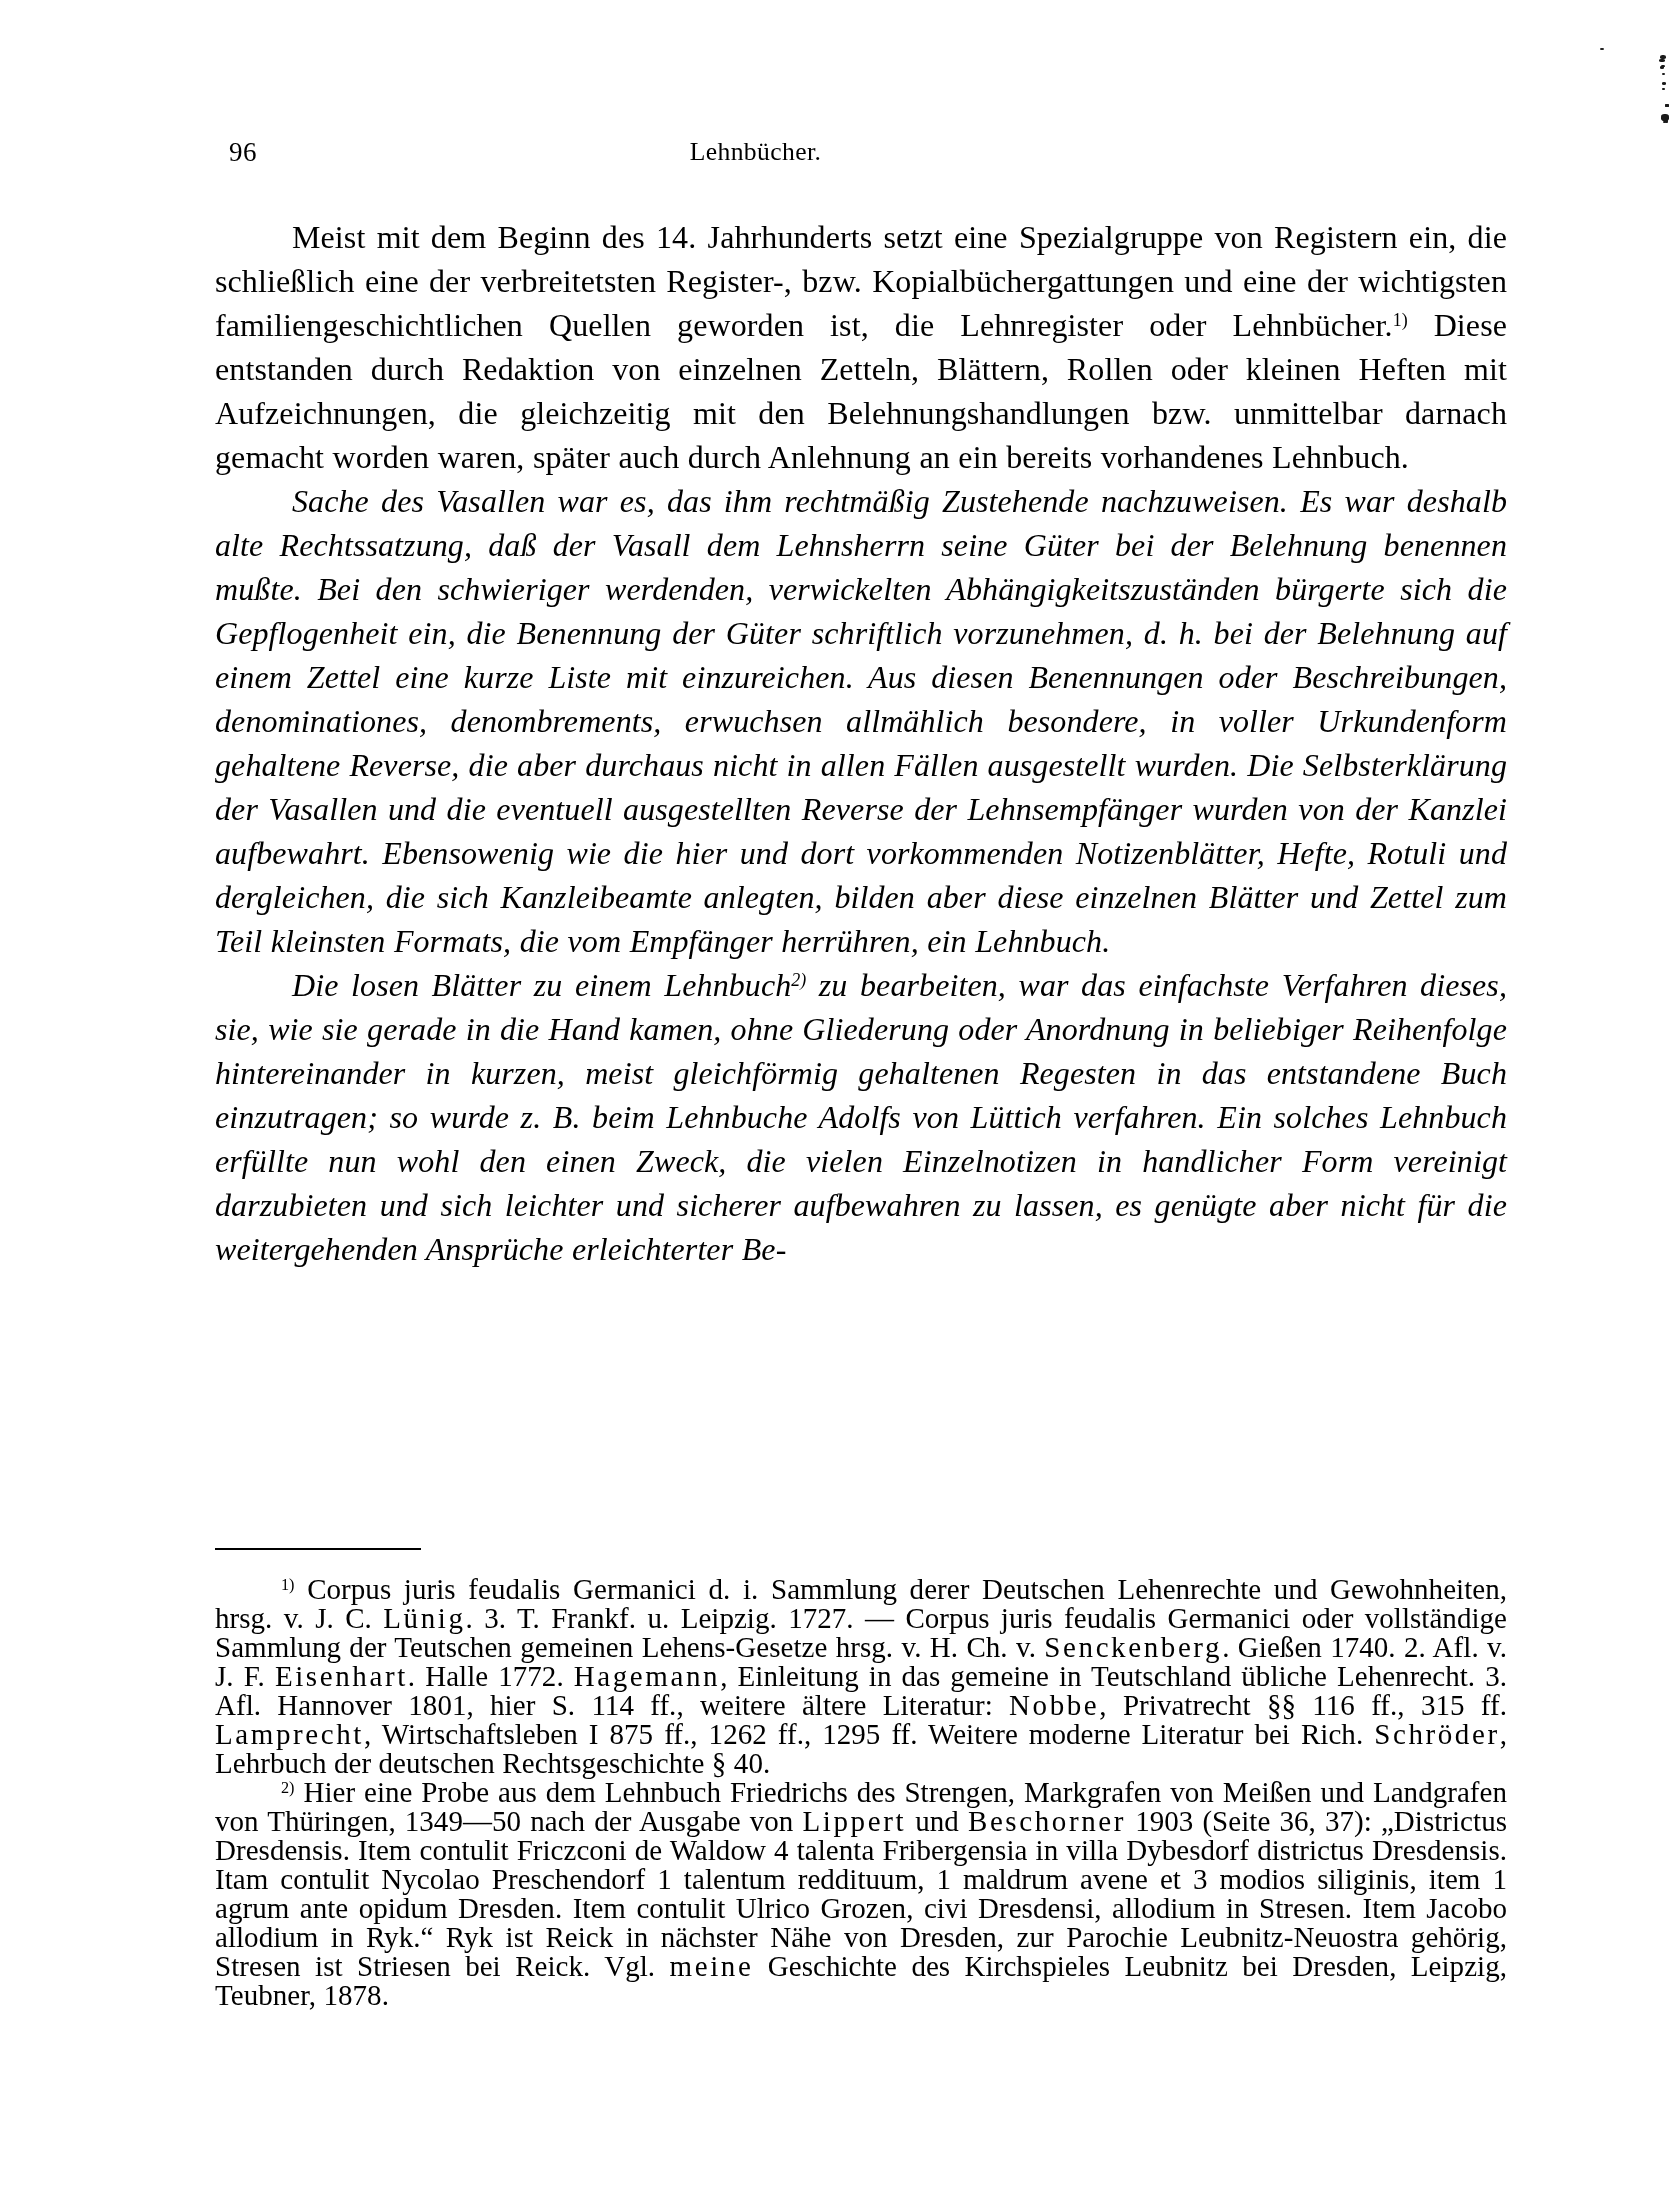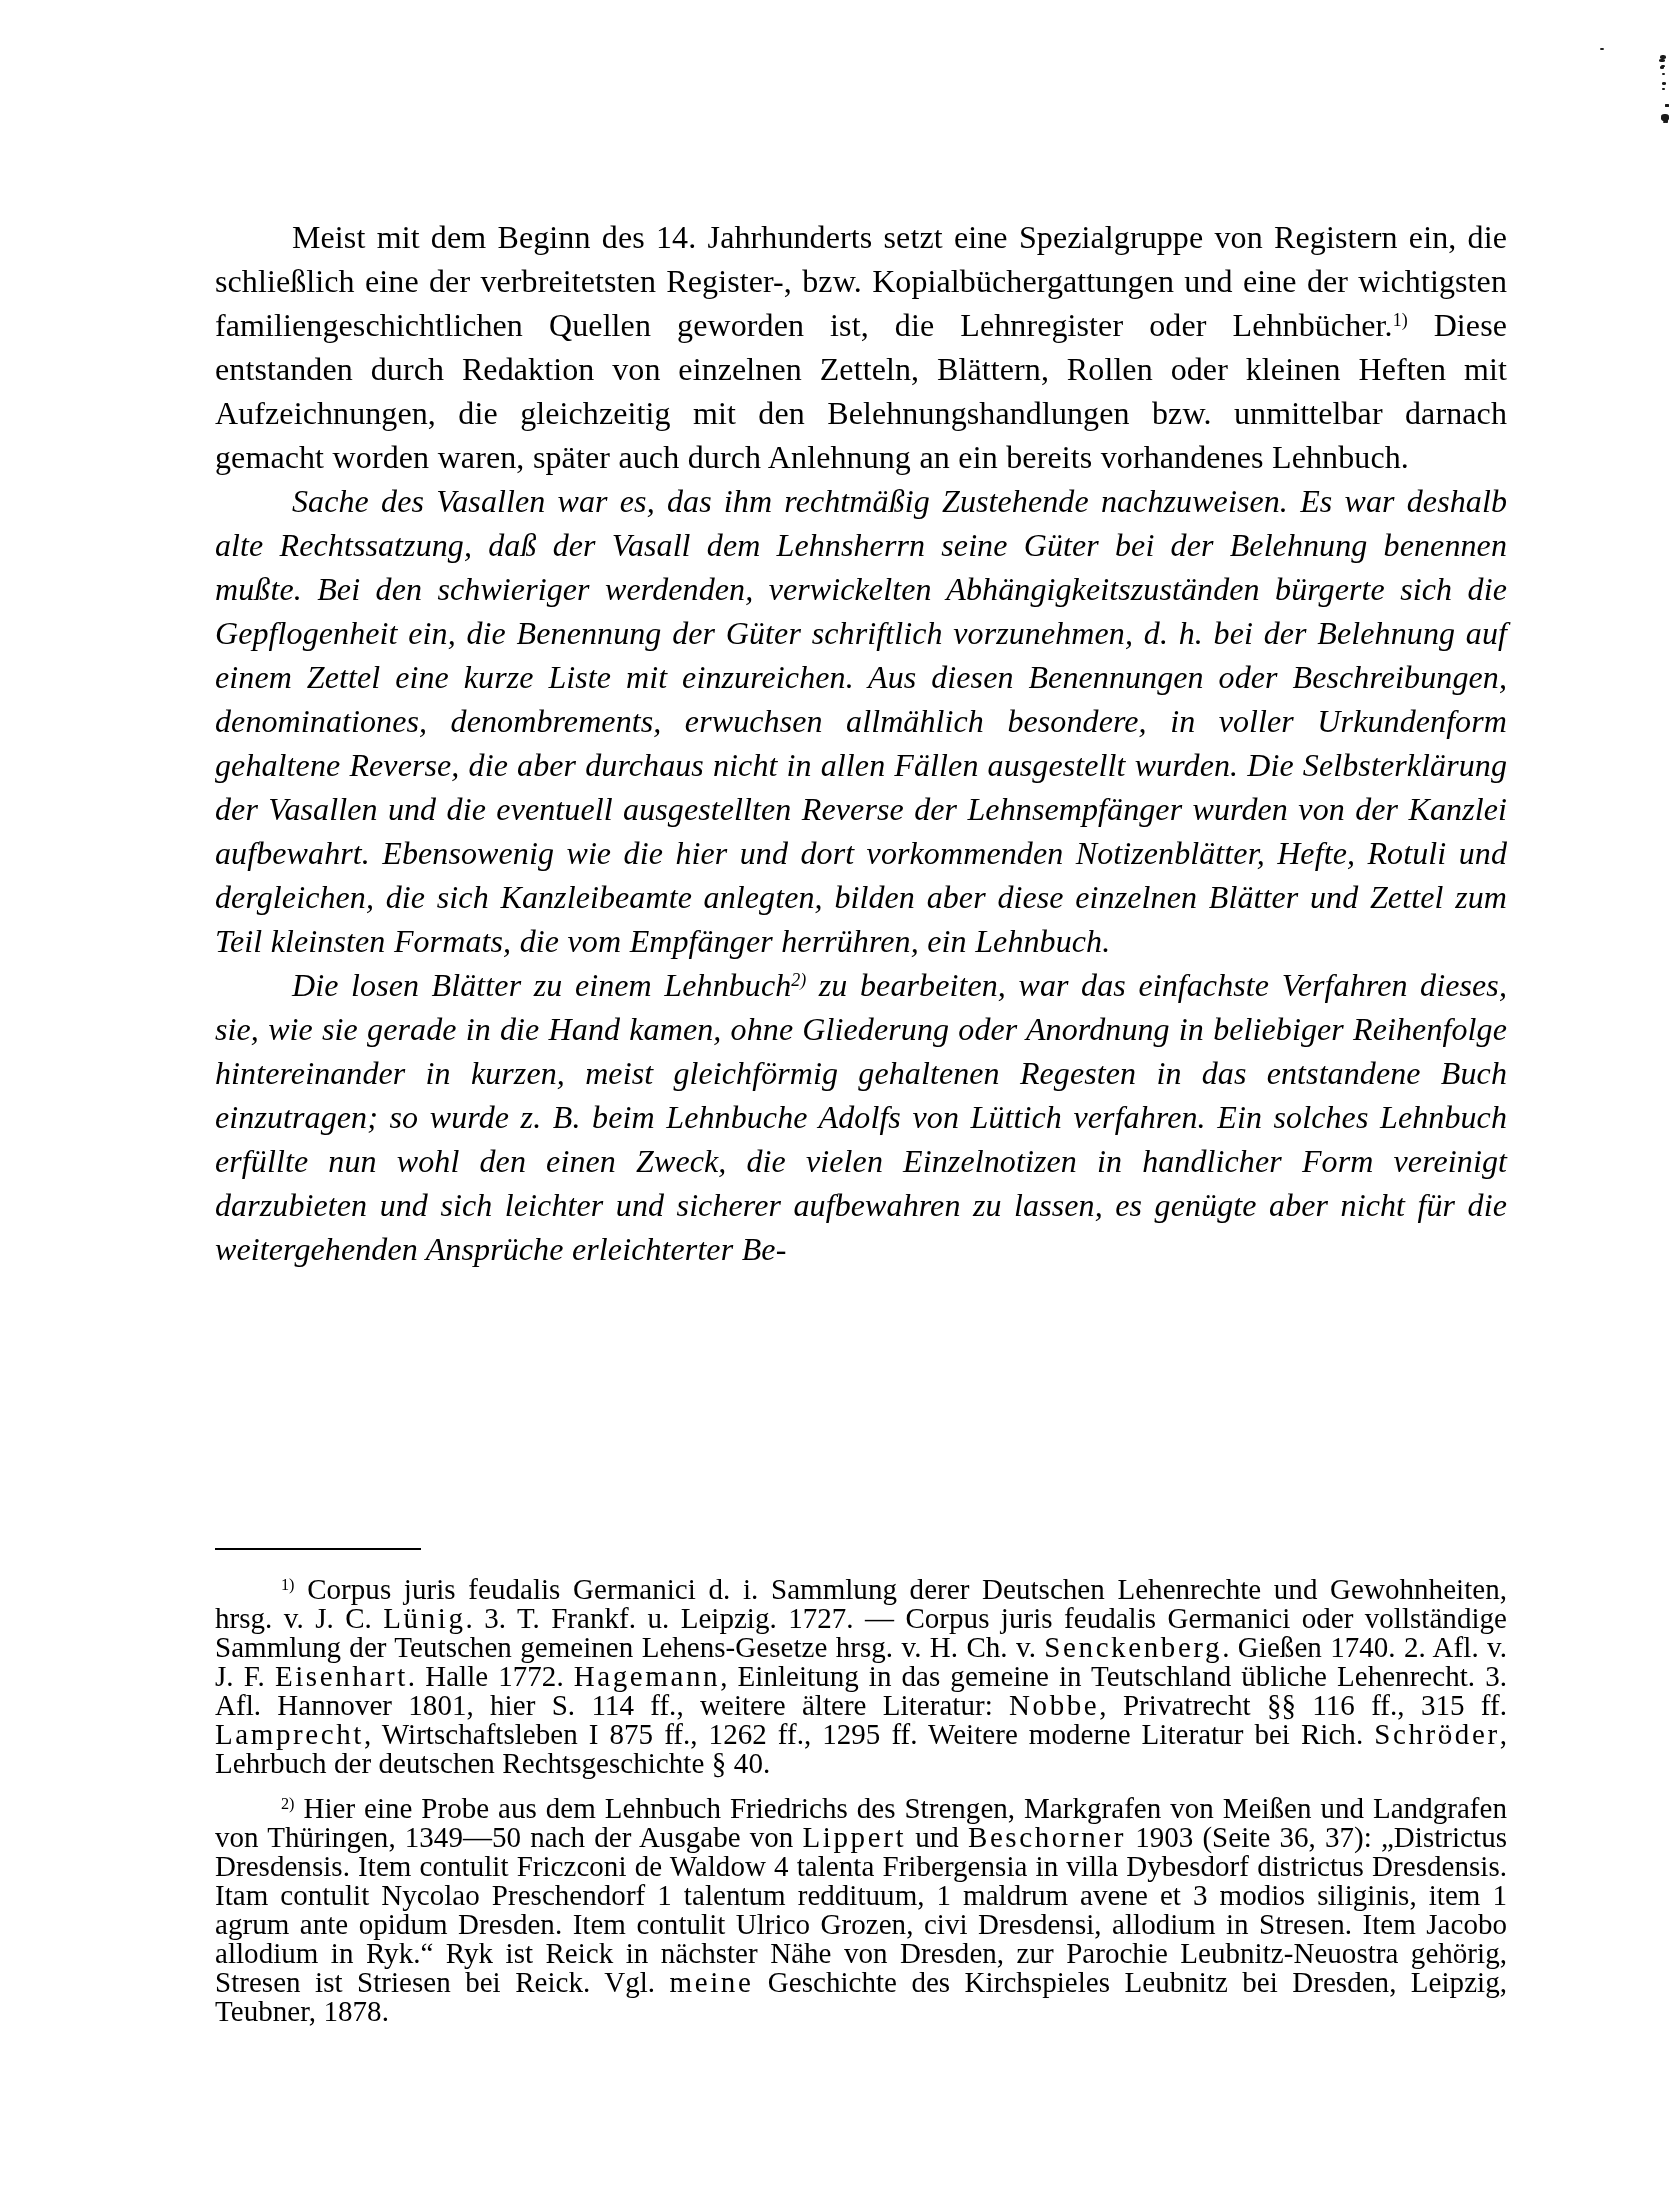--- a/index.html
+++ b/index.html
@@ -97,39 +97,43 @@
   p.fn-par {
     margin: 0;
     font-size: 29px;
     line-height: 29px;
     text-align: justify;
     text-justify: inter-word;
     text-indent: 66px;
     letter-spacing: 0.04px;
     word-spacing: 0.2px;
   }
-  p.fn-par + p.fn-par { margin-top: 16px; }
+  p.fn-par + p.fn-par { margin-top: 0; }
 
   
   .sp { letter-spacing: 2.6px; }
 
   
   .speckles { position: absolute; inset: 0; pointer-events: none; }
   .speckles i {
     position: absolute;
     display: block;
     background: #1a1a1a;
     border-radius: 40%;
   }
 </style>
 </head>
 <body>
 
 <div class="page">
 
+  <div class="running-head">
+    <span class="folio">96</span>
+    <span class="head-title">Lehnbücher.</span>
+  </div>
 
   <div class="body-block">
     <p class="body-par">
       <span>Meist mit dem Beginn des 14. Jahrhunderts setzt eine Spezialgruppe von Registern ein, die schließlich eine der verbreitetsten Register-, bzw. Kopialbüchergattungen und eine der wichtigsten familiengeschichtlichen Quellen geworden ist, die Lehnregister oder Lehnbücher.</span><sup class="fn">1)</sup><span> Diese entstanden durch Redaktion von einzelnen Zetteln, Blättern, Rollen oder kleinen Heften mit Aufzeichnungen, die gleichzeitig mit den Belehnungshandlungen bzw. unmittelbar darnach gemacht worden waren, später auch durch Anlehnung an ein bereits vorhandenes Lehnbuch.</span>
     </p>
     <p class="body-par">
       <span>Sache des Vasallen war es, das ihm rechtmäßig Zustehende nachzuweisen. Es war deshalb alte Rechtssatzung, daß der Vasall dem Lehnsherrn seine Güter bei der Belehnung benennen mußte. Bei den schwieriger werdenden, verwickelten Abhängigkeitszuständen bürgerte sich die Gepflogenheit ein, die Benennung der Güter schriftlich vorzunehmen, d. h. bei der Belehnung auf einem Zettel eine kurze Liste mit einzureichen. Aus diesen Benennungen oder Beschreibungen, denominationes, denombrements, erwuchsen allmählich besondere, in voller Urkundenform gehaltene Reverse, die aber durchaus nicht in allen Fällen ausgestellt wurden. Die Selbsterklärung der Vasallen und die eventuell ausgestellten Reverse der Lehnsempfänger wurden von der Kanzlei aufbewahrt. Ebensowenig wie die hier und dort vorkommenden Notizenblätter, Hefte, Rotuli und dergleichen, die sich Kanzleibeamte anlegten, bilden aber diese einzelnen Blätter und Zettel zum Teil kleinsten Formats, die vom Empfänger herrühren, ein Lehnbuch.</span>
     </p>
     <p class="body-par">
       <span>Die losen Blätter zu einem Lehnbuch</span><sup class="fn">2)</sup><span> zu bearbeiten, war das einfachste Verfahren dieses, sie, wie sie gerade in die Hand kamen, ohne Gliederung oder Anordnung in beliebiger Reihenfolge hintereinander in kurzen, meist gleichförmig gehaltenen Regesten in das entstandene Buch einzutragen; so wurde z. B. beim Lehnbuche Adolfs von Lüttich verfahren. Ein solches Lehnbuch erfüllte nun wohl den einen Zweck, die vielen Einzelnotizen in handlicher Form vereinigt darzubieten und sich leichter und sicherer aufbewahren zu lassen, es genügte aber nicht für die weitergehenden Ansprüche erleichterter Be-</span>

